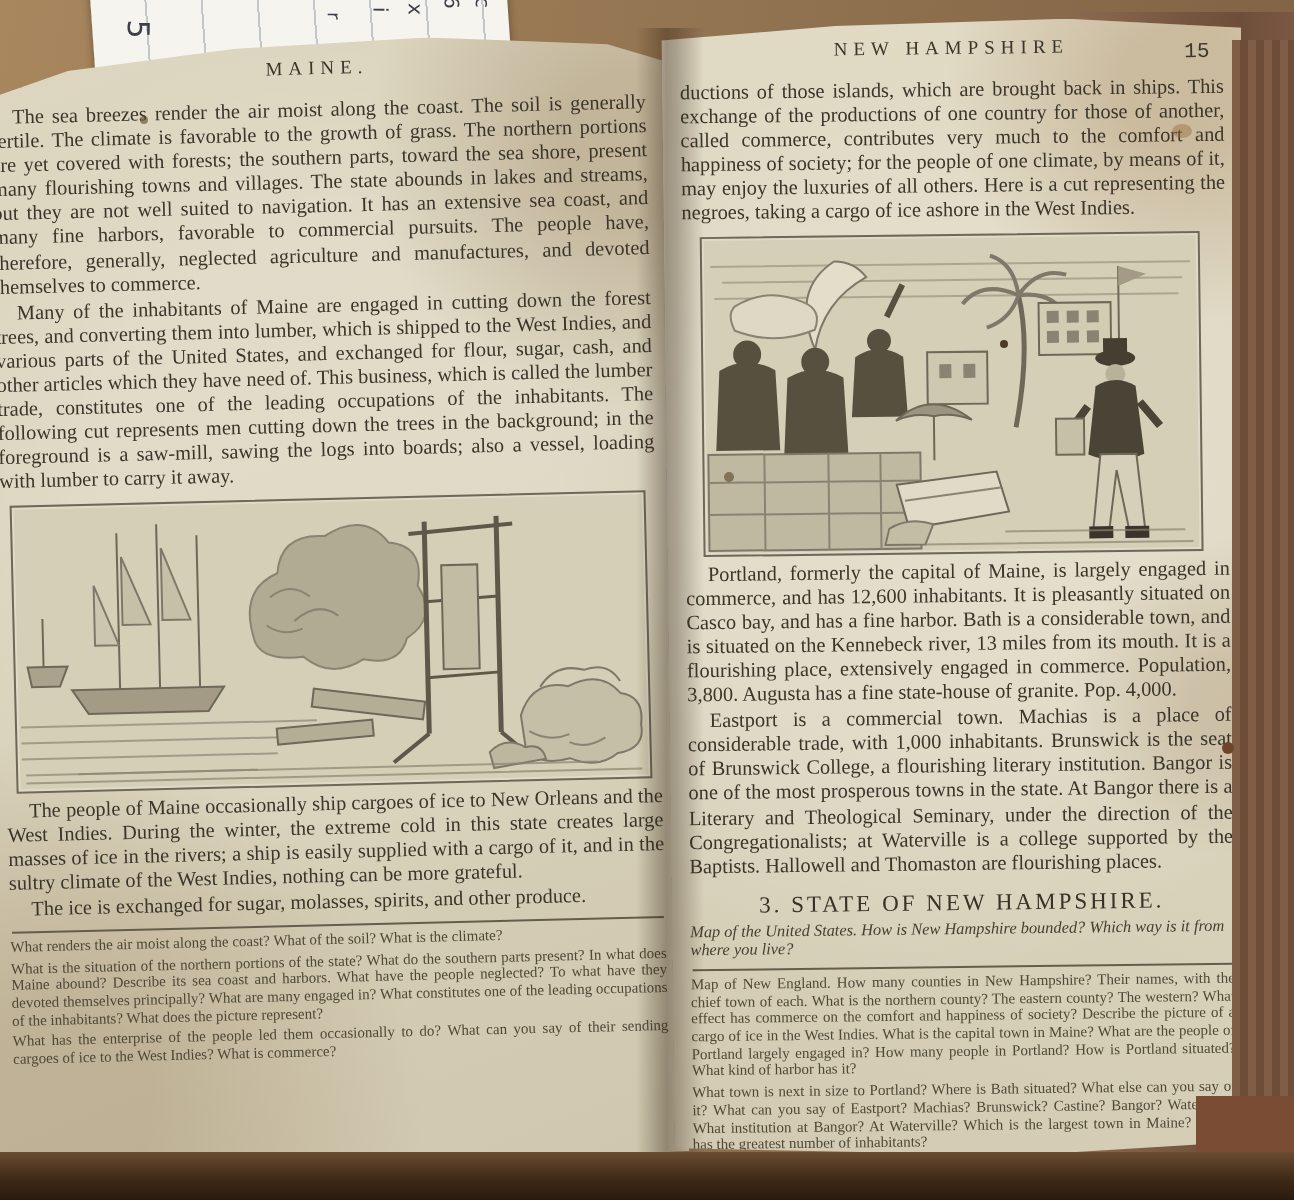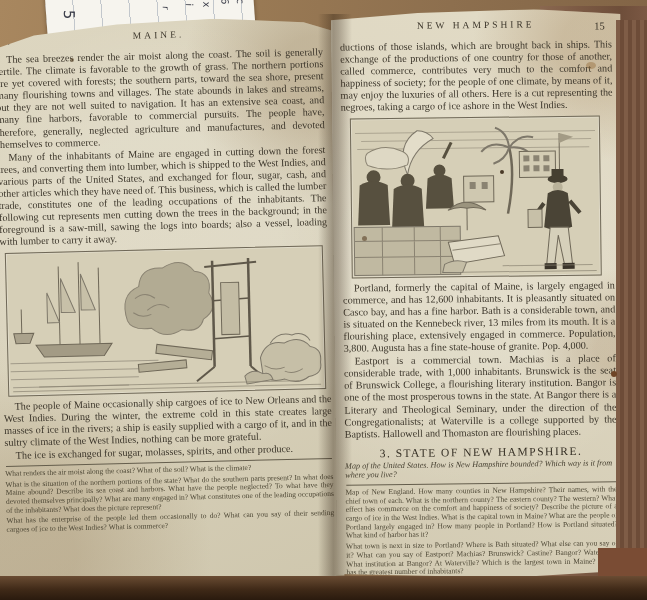--- a/index.html
+++ b/index.html
@@ -41,21 +41,21 @@
       radial-gradient(circle at 96% 60%, rgba(140,105,65,.22) 0 4%, transparent 18%),
       radial-gradient(circle at 40% 45%, rgba(255,255,250,.20) 0 30%, transparent 65%),
       linear-gradient(200deg,#e2dbc6 0%,#dcd5bf 50%,#d2cab2 100%);
     clip-path:polygon(0 1.5%,30% .4%,70% 0,100% 1%,100% 99%,60% 100%,0 99%);
     box-shadow:0 8px 14px rgba(30,18,8,.5);}
   .gutter{position:absolute;left:318px;top:14px;width:34px;height:572px;
     background:linear-gradient(90deg,transparent 0%,rgba(45,30,15,.38) 45%,rgba(45,30,15,.30) 60%,transparent 100%);}
   
   .page-head{position:relative;height:18px;margin:10px 8px 2px 8px;font-size:10px;}
   .runhead{position:absolute;left:0;right:0;text-align:center;letter-spacing:3px;font-size:9.5px;}
-  .pgnum{position:absolute;top:2px;font-size:10.5px;}
+  .pgnum{position:absolute;top:2px;font-size:10.5px;font-family:Liberation Mono, monospace;}
   .pgnum.l{left:6px;} .pgnum.r{right:8px;}
   .body-txt{margin:0 9px 1px 9px;font-size:10.2px;line-height:12.1px;text-align:justify;}
   .ind{text-indent:11px;}
   .engraving{margin:4px auto 4px auto;border:1px solid #6f6858;background:#d6cfb7;
              box-shadow:inset 0 0 0 1px rgba(255,255,255,.25);}
   .qrule{height:0;border:0;border-top:1px solid #645d4c;margin:4px 10px 3px 10px;}
   .qtxt{margin:0 9px 2px 9px;font-size:7.5px;line-height:8.7px;text-align:justify;color:#4e4836;}
   .map-line{margin:2px 9px 1px 9px;font-size:8.2px;line-height:9.6px;font-style:italic;color:#453f30;}
   .sect-head{margin:7px 0 2px 0;text-align:center;font-size:11.5px;letter-spacing:1.5px;color:#373126;}
   

